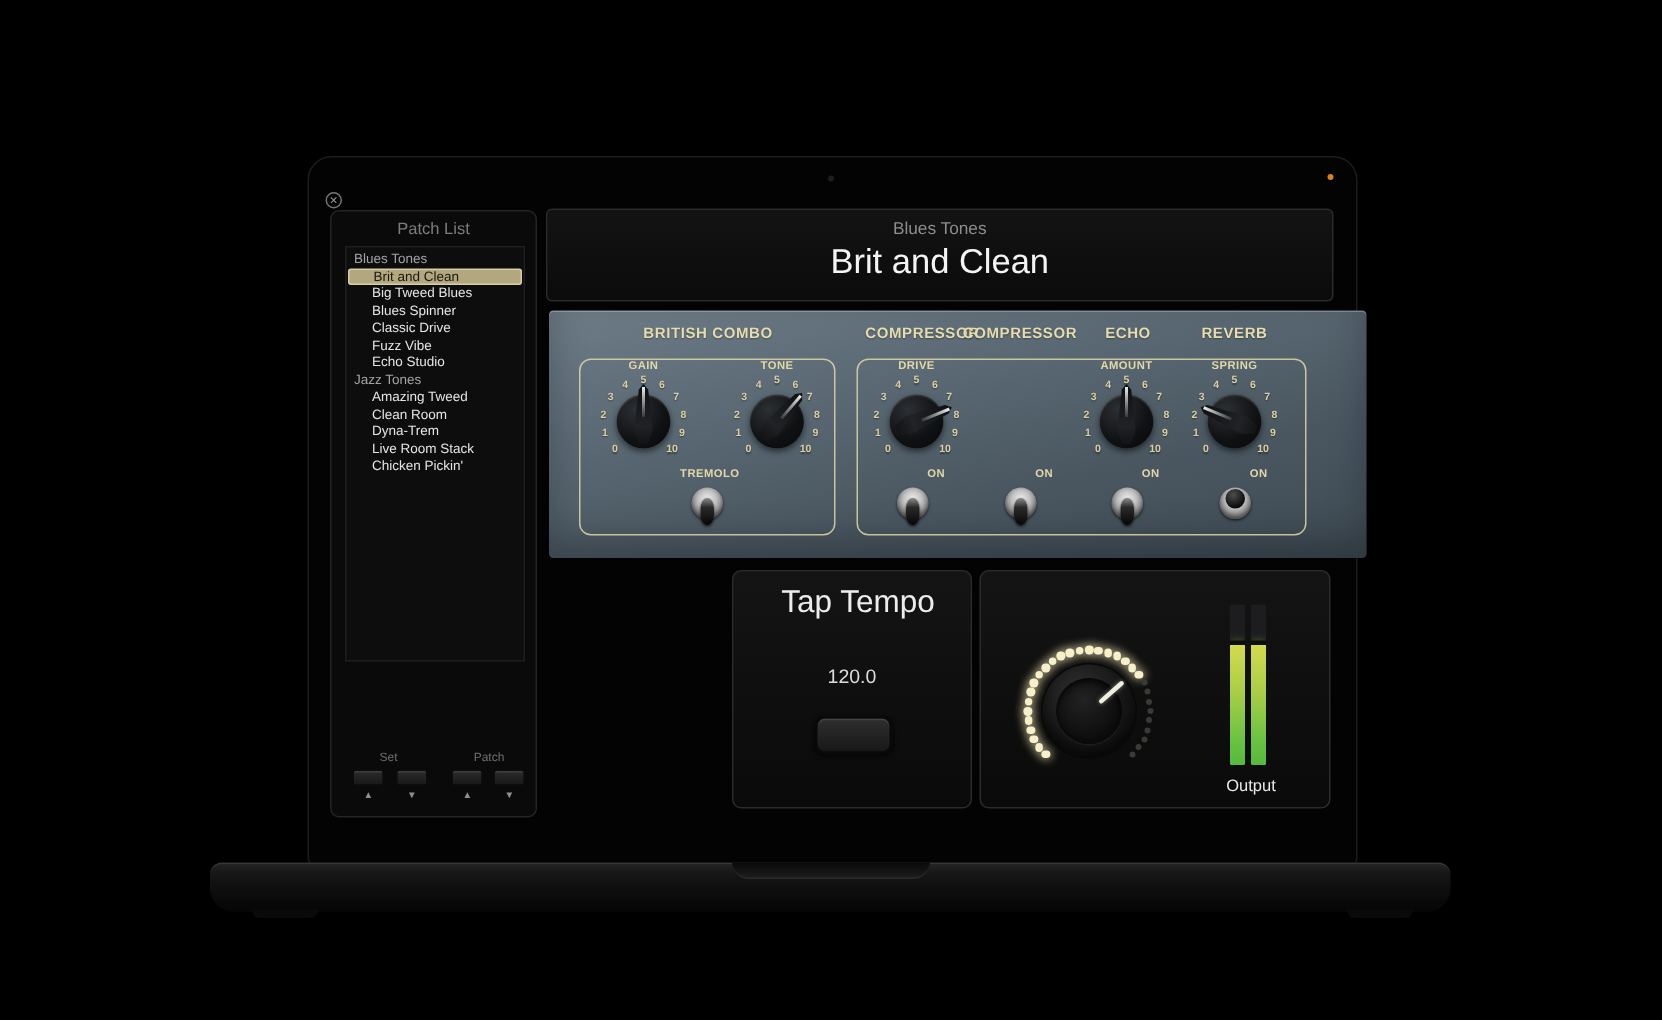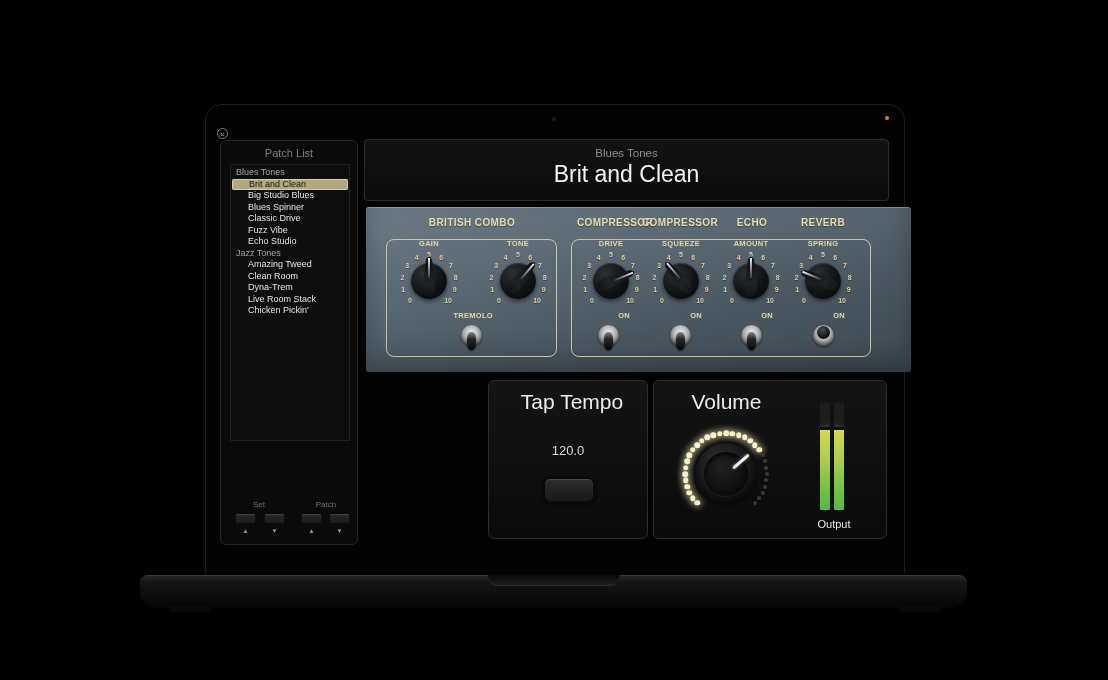--- a/index.html
+++ b/index.html
@@ -116,21 +116,21 @@
     <div class="camera-dot"></div>
     <div class="status-dot" id="statusDot" style="background: rgb(217, 130, 22);"></div>
 
     <div class="close-btn">✕</div>
 
     <div class="patch-panel">
       <div class="pl-title">Patch List</div>
       <div class="pl-box" id="patchList">
           <div class="pl-group">Blues Tones</div>
           <div class="pl-item selected">Brit and Clean</div>
-          <div class="pl-item">Big Studio Blues</div>
+          <div class="pl-item">Big Tweed Blues</div>
           <div class="pl-item">Blues Spinner</div>
           <div class="pl-item">Classic Drive</div>
           <div class="pl-item">Fuzz Vibe</div>
           <div class="pl-item">Echo Studio</div>
           <div class="pl-group">Jazz Tones</div>
           <div class="pl-item">Amazing Tweed</div>
           <div class="pl-item">Clean Room</div>
           <div class="pl-item">Dyna-Trem</div>
           <div class="pl-item">Live Room Stack</div>
           <div class="pl-item">Chicken Pickin'</div>
@@ -212,38 +212,20 @@
             <span class="scale-num" style="left: 38px; top: 17px;">5</span>
             <span class="scale-num" style="left: 50.2577px; top: 19.9428px;">6</span>
             <span class="scale-num" style="left: 59.8435px; top: 28.1298px;">7</span>
             <span class="scale-num" style="left: 64.6676px; top: 39.7763px;">8</span>
             <span class="scale-num" style="left: 63.6785px; top: 52.3435px;">9</span>
             <span class="scale-num" style="left: 57.0919px; top: 63.0919px;">10</span>
           </div>
         <div class="knob-body"></div>
           <div class="blade" style="transform: rotate(67.5deg);"></div>
       </div>
-      <div class="knob" style="left:277px;top:30px;">
-        <div class="knob-label">SQUEEZE</div>
-        <div class="knob-scale">
-            <span class="scale-num" style="left: 18.9081px; top: 63.0919px;">0</span>
-            <span class="scale-num" style="left: 12.3215px; top: 52.3435px;">1</span>
-            <span class="scale-num" style="left: 11.3324px; top: 39.7763px;">2</span>
-            <span class="scale-num" style="left: 16.1565px; top: 28.1298px;">3</span>
-            <span class="scale-num" style="left: 25.7423px; top: 19.9428px;">4</span>
-            <span class="scale-num" style="left: 38px; top: 17px;">5</span>
-            <span class="scale-num" style="left: 50.2577px; top: 19.9428px;">6</span>
-            <span class="scale-num" style="left: 59.8435px; top: 28.1298px;">7</span>
-            <span class="scale-num" style="left: 64.6676px; top: 39.7763px;">8</span>
-            <span class="scale-num" style="left: 63.6785px; top: 52.3435px;">9</span>
-            <span class="scale-num" style="left: 57.0919px; top: 63.0919px;">10</span>
-          </div>
-        <div class="knob-body"></div>
-          <div class="blade" style="transform: rotate(-40.5deg);"></div>
-      </div>
       <div class="knob" style="left:347px;top:30px;">
         <div class="knob-label">AMOUNT</div>
         <div class="knob-scale">
             <span class="scale-num" style="left: 18.9081px; top: 63.0919px;">0</span>
             <span class="scale-num" style="left: 12.3215px; top: 52.3435px;">1</span>
             <span class="scale-num" style="left: 11.3324px; top: 39.7763px;">2</span>
             <span class="scale-num" style="left: 16.1565px; top: 28.1298px;">3</span>
             <span class="scale-num" style="left: 25.7423px; top: 19.9428px;">4</span>
             <span class="scale-num" style="left: 38px; top: 17px;">5</span>
             <span class="scale-num" style="left: 50.2577px; top: 19.9428px;">6</span>
@@ -307,21 +289,20 @@
     </div>
 
 
     <div class="panel" style="left:282px;width:160px;">
       <div class="panel-title" style="left:4px;width:100%;">Tap Tempo</div>
       <div class="bpm">120.0</div>
       <div class="big-btn" style="left:54px;top:96px;"></div>
     </div>
 
     <div class="panel" style="left:447px;width:234px;">
-      <div class="panel-title" style="left:0;width:145px;">Volume</div>
       <div id="volDots" style="position:absolute;left:0;top:0;width:100%;height:100%;">
           <span class="vol-dot lit" style="background: rgb(247, 240, 203); left: 43.0086px; top: 121.991px;"></span>
           <span class="vol-dot lit" style="background: rgb(247, 240, 203); left: 38.8303px; top: 117.099px;"></span>
           <span class="vol-dot lit" style="background: rgb(247, 240, 203); left: 35.4687px; top: 111.614px;"></span>
           <span class="vol-dot lit" style="background: rgb(247, 240, 203); left: 33.0067px; top: 105.67px;"></span>
           <span class="vol-dot lit" style="background: rgb(247, 240, 203); left: 31.5048px; top: 99.4138px;"></span>
           <span class="vol-dot lit" style="background: rgb(247, 240, 203); left: 31px; top: 93px;"></span>
           <span class="vol-dot lit" style="background: rgb(247, 240, 203); left: 31.5048px; top: 86.5862px;"></span>
           <span class="vol-dot lit" style="background: rgb(247, 240, 203); left: 33.0067px; top: 80.3303px;"></span>
           <span class="vol-dot lit" style="background: rgb(247, 240, 203); left: 35.4687px; top: 74.3864px;"></span>

